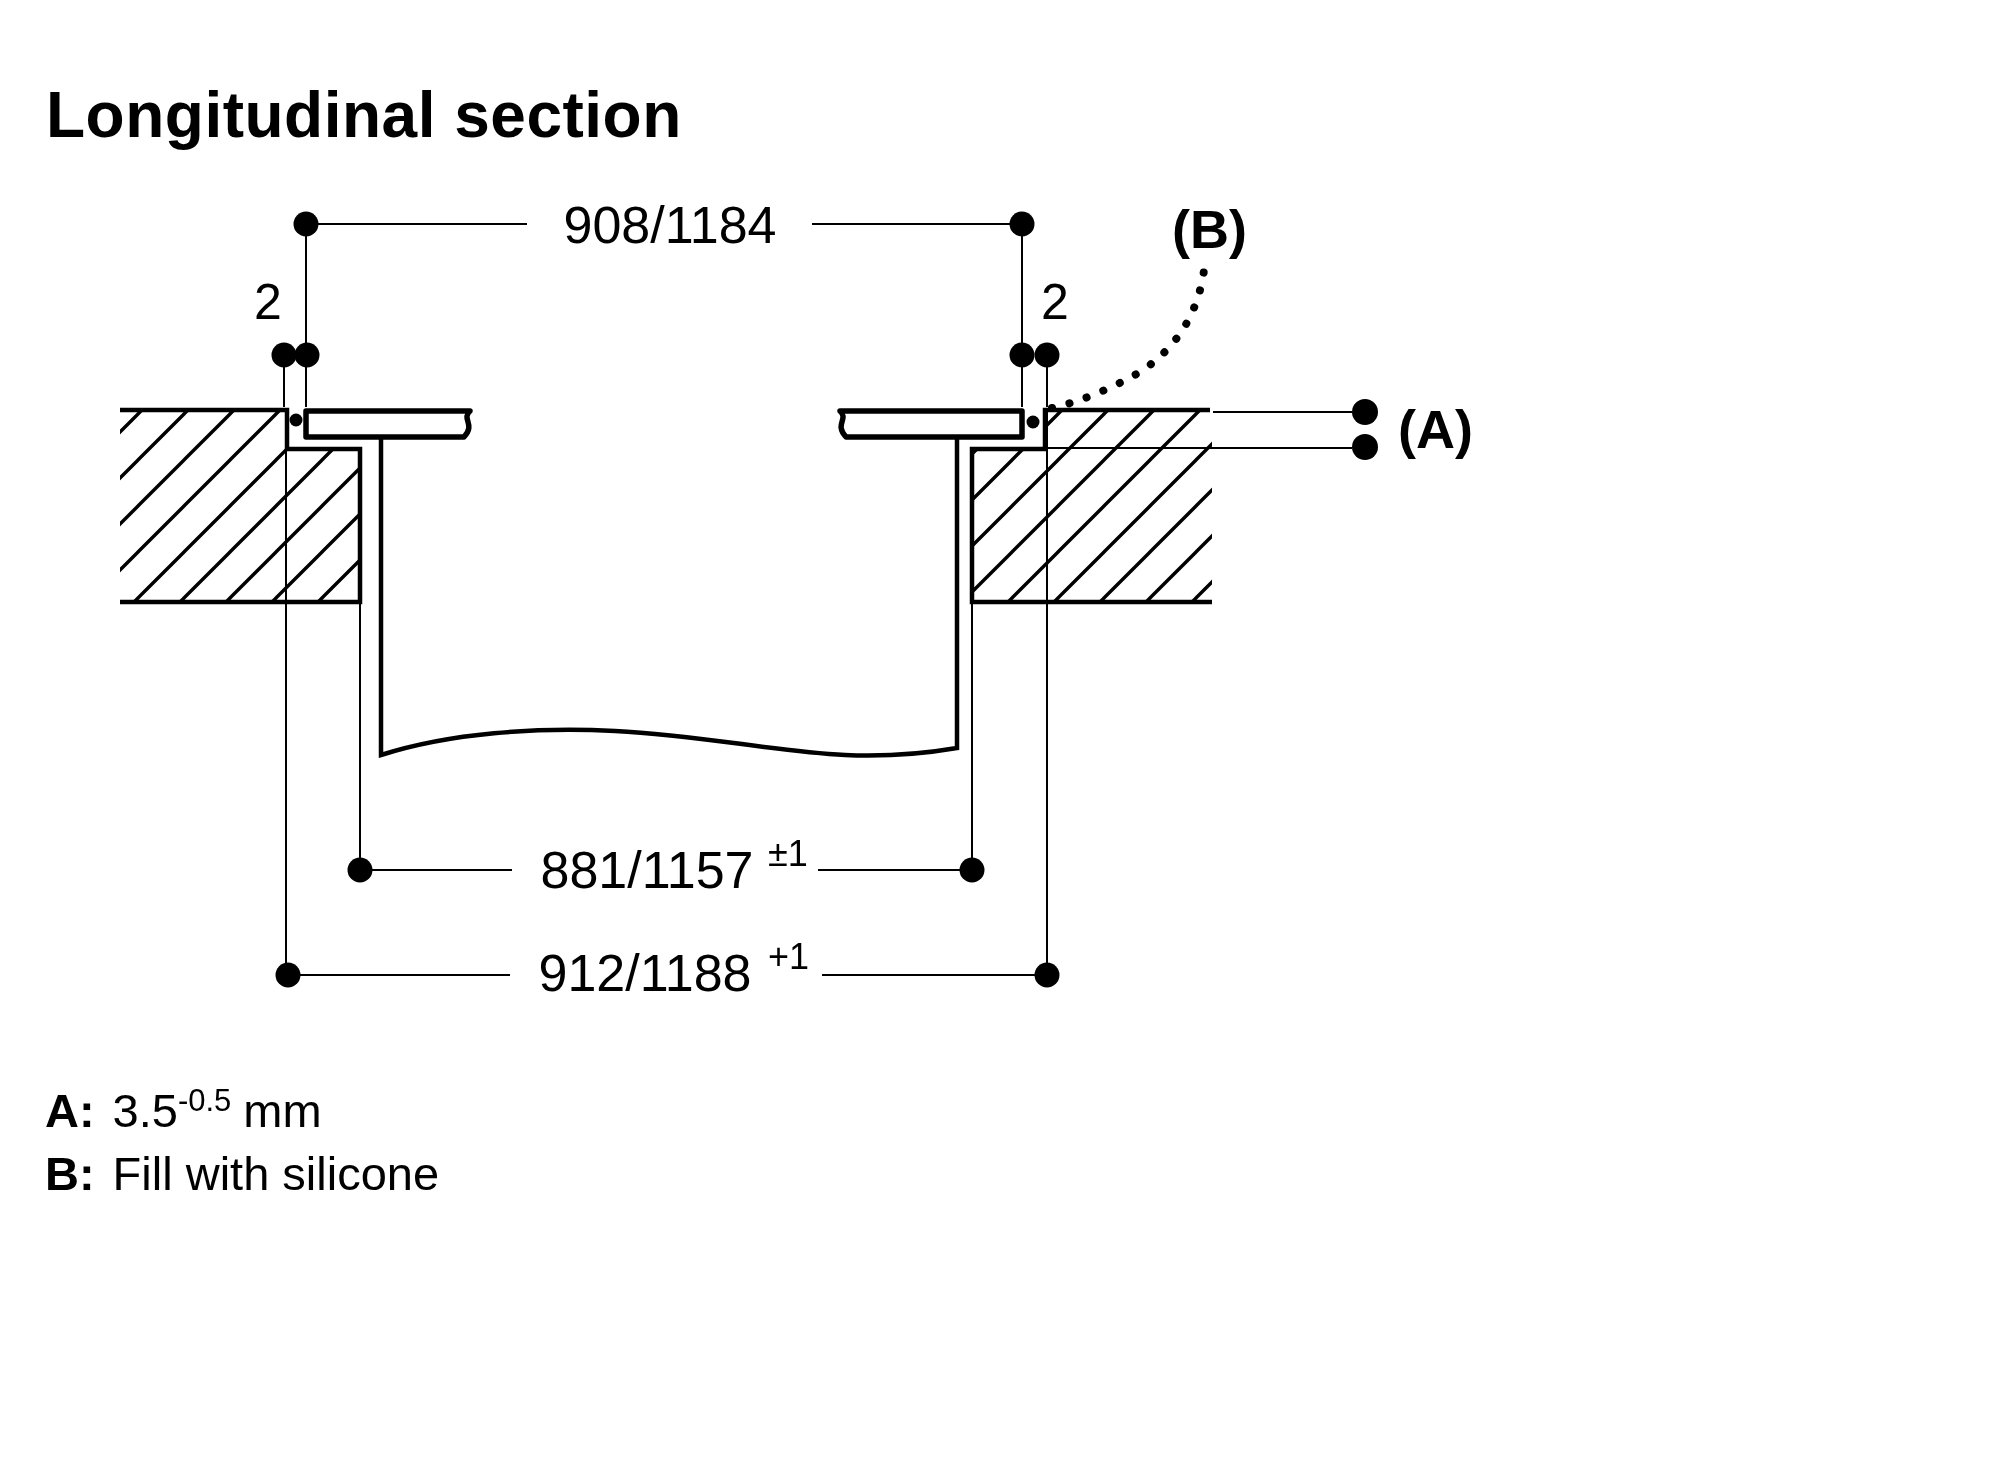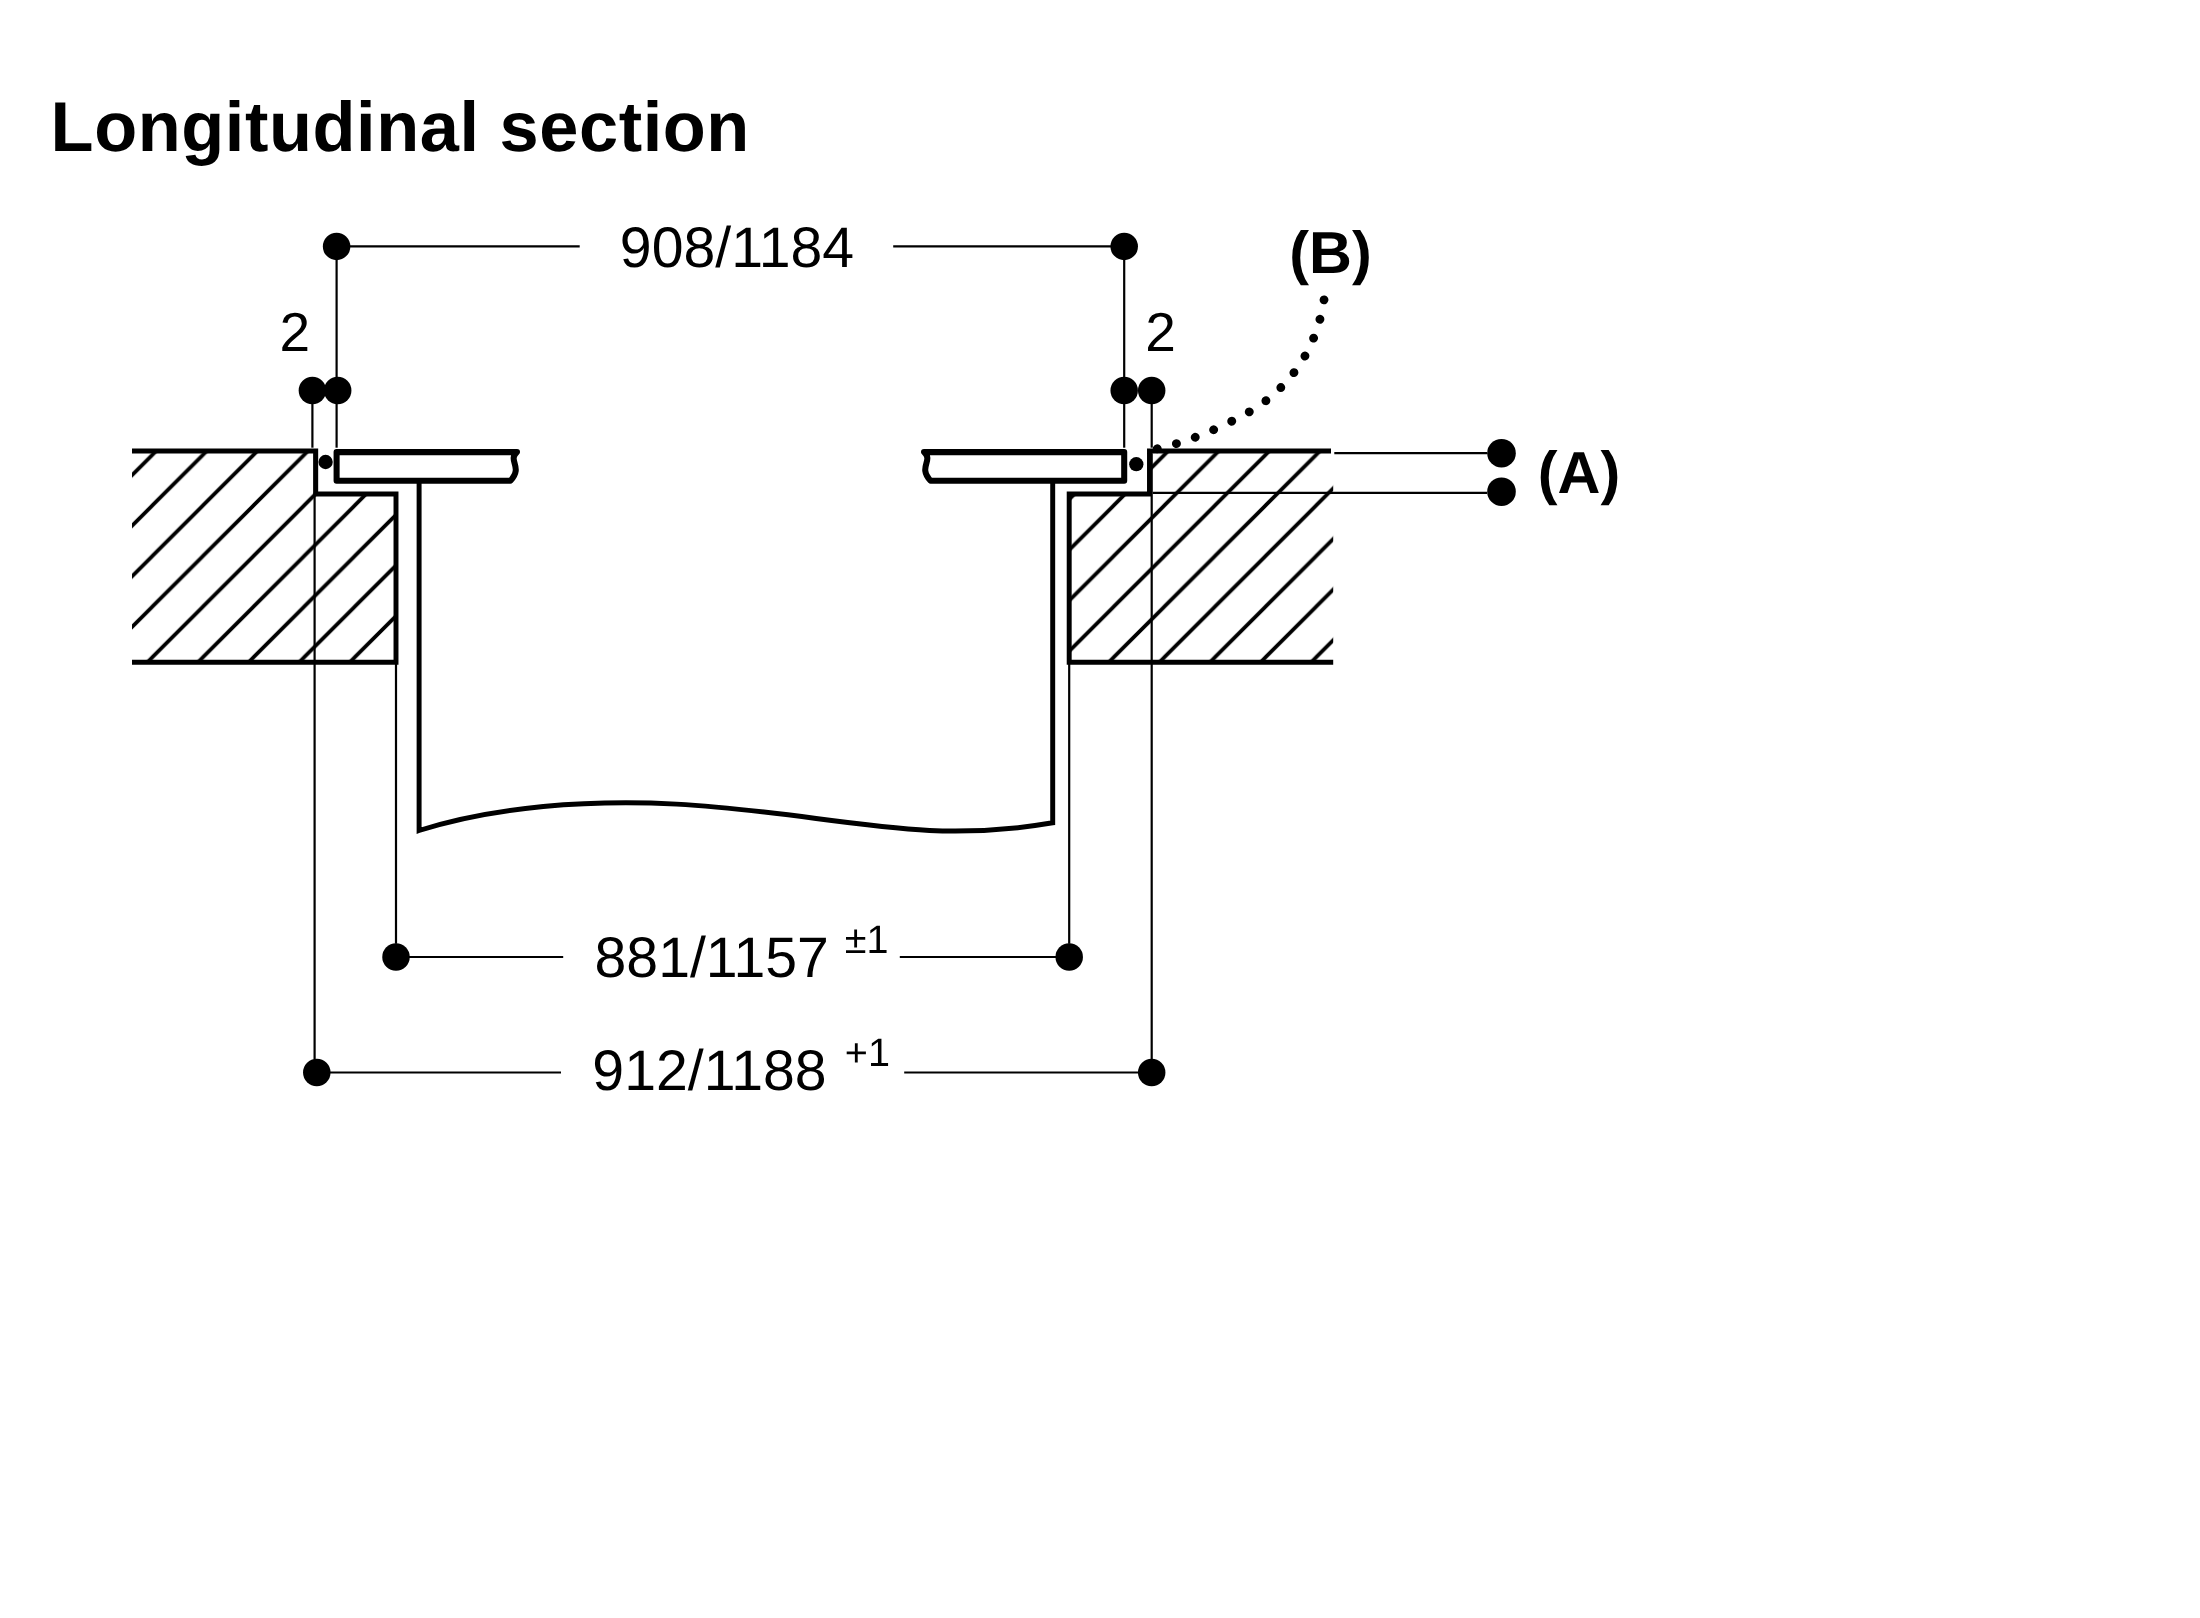--- a/index.html
+++ b/index.html
@@ -139,15 +139,23 @@
       <circle cx="1365" cy="447" r="13" fill="#000"></circle>
       <text class="callout-text" x="1398" y="448" text-anchor="start">(A)</text>
     </g>
 
     <g>
       <path d="M1052,408 Q1095,398 1140,372 Q1198,334 1205,262" fill="none" stroke="#000" stroke-width="8" stroke-linecap="round" stroke-dasharray="0.1 18"></path>
       <text class="callout-text" x="1172" y="248" text-anchor="start">(B)</text>
     </g>
   </svg>
 
+  <div class="legend">
+    <div>
+      <span class="key">A:</span><span>3.5</span><span class="sup">-0.5</span><span class="unit">mm</span>
+    </div>
+    <div>
+      <span class="key">B:</span><span>Fill with silicone</span>
+    </div>
+  </div>
 
 
 </div>
 
 </body></html>

